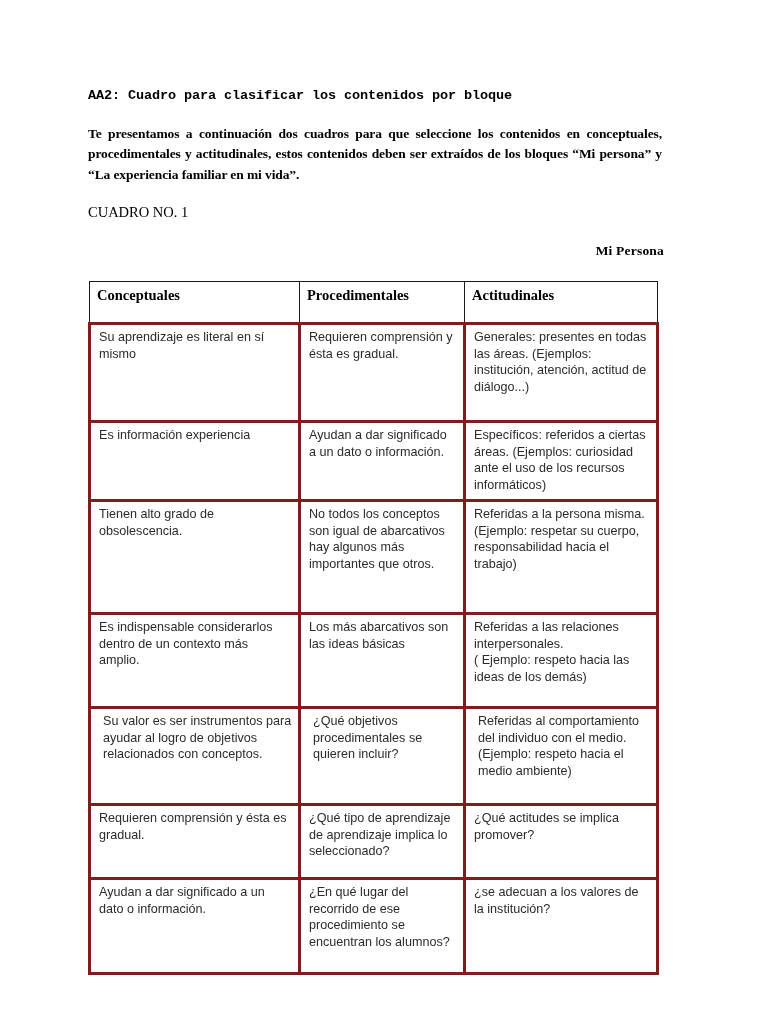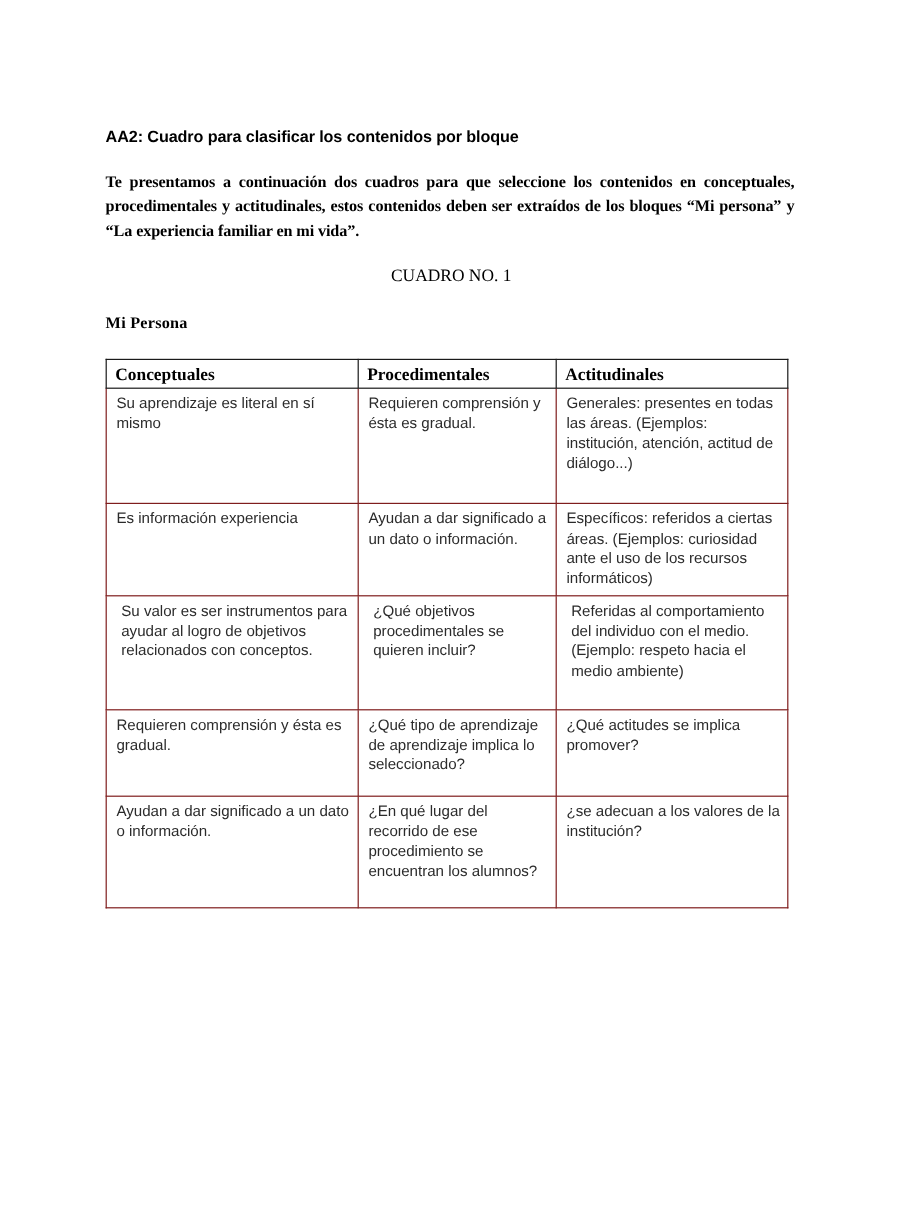--- a/index.html
+++ b/index.html
@@ -26,55 +26,55 @@
   }
 
   .content {
     position: absolute;
     left: 88px;
     top: 88px;
     width: 576px;
   }
 
   .doc-title {
-    font-family: Liberation Sans, sans-serif;
+    font-family: Liberation Mono, monospace;
     font-weight: bold;
     font-size: 13.5px;
     line-height: 1.25;
     letter-spacing: -0.1px;
-    margin: 18px 0 19px 0;
+    margin: 0 0 19px 0;
   }
 
   .intro {
     font-family: "Liberation Serif", "DejaVu Serif", serif;
     font-weight: bold;
     font-size: 13.5px;
     line-height: 1.52;
     text-align: justify;
     letter-spacing: -0.1px;
     margin: 16px 0 19px 0;
     width: 574px;
   }
 
   .cuadro-label {
     font-family: "Liberation Serif", "DejaVu Serif", serif;
     font-weight: normal;
     font-size: 14.5px;
     line-height: 1.2;
     margin: 0 0 21px 0;
-    text-align: center;
   }
 
   .block-name {
     font-family: "Liberation Serif", "DejaVu Serif", serif;
     font-weight: bold;
     font-size: 13.5px;
     line-height: 1.2;
     margin: 0 0 22px 0;
     letter-spacing: 0.2px;
+    text-align: right;
   }
 
   table.grid {
     border-collapse: collapse;
     width: 568px;
     table-layout: fixed;
     margin: 0;
     border: 1.6px solid #ララ;
   }
   table.grid {
@@ -85,28 +85,28 @@
   table.grid col.c2 { width: 165px; }
   table.grid col.c3 { width: 193px; }
 
   table.grid th {
     border: 1.6px solid #1a1a1a;
     font-family: "Liberation Serif", "DejaVu Serif", serif;
     font-weight: bold;
     font-size: 14.5px;
     text-align: left;
     vertical-align: middle;
-    padding: 3px 6px 0 7px;
+    padding: 3px 6px 17px 7px;
     height: 20px;
     line-height: 1.15;
     color: #000;
   }
 
   table.grid td {
-    border: 1px solid #7f1d1d;
+    border: 3px solid #7f1d1d;
     font-family: "Liberation Sans", "DejaVu Sans", sans-serif;
     font-size: 12.6px;
     line-height: 1.33;
     vertical-align: top;
     padding: 4px 6px 5px 8px;
     color: #2b2b2b;
     white-space: pre-line;
     margin-top: 28px;
   }
 
@@ -150,20 +150,31 @@
         <tr class="r1">
           <td>Su aprendizaje es literal en sí mismo</td>
           <td>Requieren comprensión y ésta es gradual.</td>
           <td>Generales: presentes en todas las áreas. (Ejemplos: institución, atención, actitud de diálogo...)</td>
         </tr>
         <tr class="r2">
           <td>Es información experiencia</td>
           <td>Ayudan a dar significado a un dato o información.</td>
           <td>Específicos: referidos a ciertas áreas. (Ejemplos: curiosidad ante el uso de los recursos informáticos)</td>
         </tr>
+        <tr class="r3">
+          <td>Tienen alto grado de obsolescencia.</td>
+          <td>No todos los conceptos son igual de abarcativos hay algunos más importantes que otros.</td>
+          <td>Referidas a la persona misma. (Ejemplo: respetar su cuerpo, responsabilidad hacia el trabajo)</td>
+        </tr>
+        <tr class="r4">
+          <td>Es indispensable considerarlos dentro de un contexto más amplio.</td>
+          <td>Los más abarcativos son las ideas básicas</td>
+          <td>Referidas a las relaciones interpersonales.
+( Ejemplo: respeto hacia las ideas de los demás)</td>
+        </tr>
         <tr class="r5">
           <td>Su valor es ser instrumentos para ayudar al logro de objetivos relacionados con conceptos.</td>
           <td>¿Qué objetivos procedimentales se quieren incluir?</td>
           <td>Referidas al comportamiento del individuo con el medio. (Ejemplo: respeto hacia el medio ambiente)</td>
         </tr>
         <tr class="r6">
           <td>Requieren comprensión y ésta es gradual.</td>
           <td>¿Qué tipo de aprendizaje de aprendizaje implica lo seleccionado?</td>
           <td>¿Qué actitudes se implica promover?</td>
         </tr>

